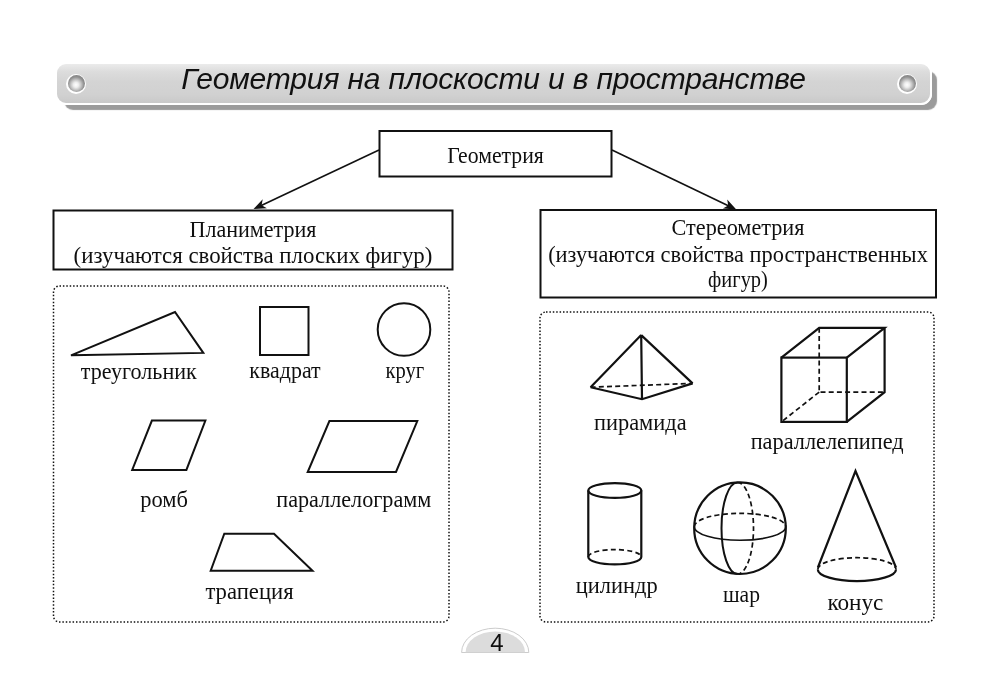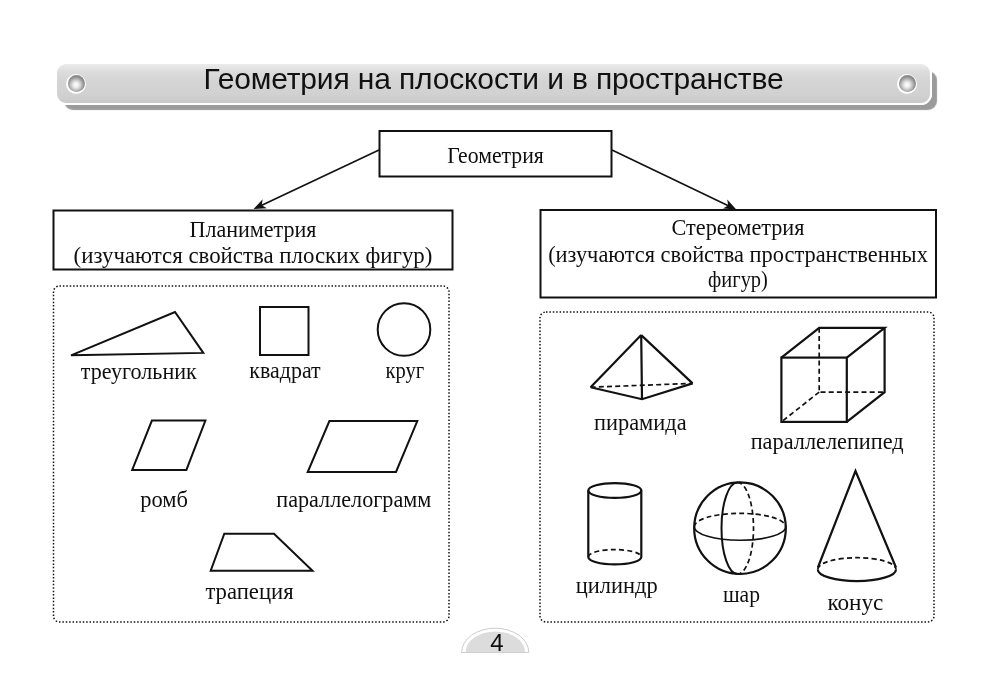--- a/index.html
+++ b/index.html
@@ -1,21 +1,21 @@
 <!DOCTYPE html>
 <html><head>
 <meta charset="utf-8">
 <style>
   html,body{margin:0;padding:0;-webkit-font-smoothing:antialiased;}
   body{width:1000px;height:700px;background:#ffffff;overflow:hidden;position:relative;
        font-family:"Liberation Serif", serif;}
   .bar{position:absolute;left:55px;top:62px;width:877px;height:43px;box-sizing:border-box;
        border:2px solid #ffffff;border-radius:11px;
        background:linear-gradient(to bottom,#ebebeb 0%,#dcdcdc 20%,#d4d4d4 45%,#d1d1d1 78%,#c9c9c9 100%);
-       box-shadow:7px 7px 1px -2px #9b9b9b;}
+       box-shadow:7px 7px 1px -2px #9b9b9b;font-style:italic;}
   .bar .title{position:absolute;left:0;right:0;top:0;height:39px;line-height:30.5px;letter-spacing:-0.15px;
        text-align:center;font-family:"Liberation Sans",sans-serif;font-size:30px;color:#111;}
   .screw{position:absolute;top:50%;margin-top:-10px;width:20px;height:20px;border-radius:50%;
        background:#ffffff;}
   .screw::after{content:"";position:absolute;left:1.5px;top:1.5px;width:17px;height:17px;border-radius:50%;
        background:radial-gradient(circle 10px at 47% 58%, #ffffff 0%, #ededed 26%, #c6c6c6 50%, #8f8f8f 80%, #868686 100%);}
   .screw.l{left:9px;} .screw.r{right:13px;}
   svg{position:absolute;left:0;top:0;}
   text{font-family:"Liberation Serif",serif;font-size:24px;fill:#0f0f0f;}
 </style>

